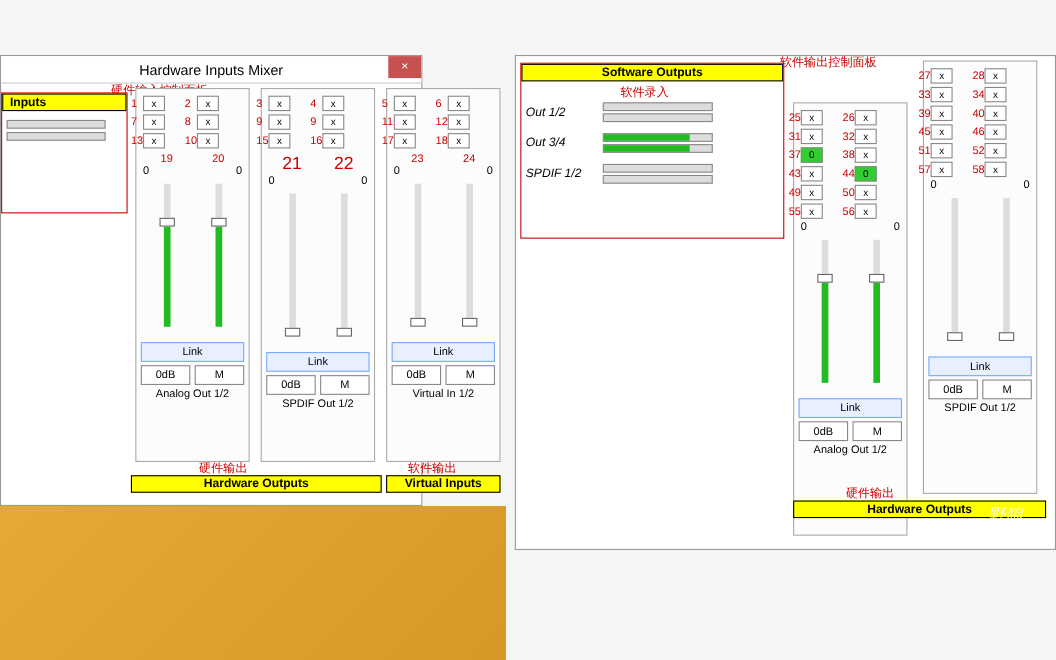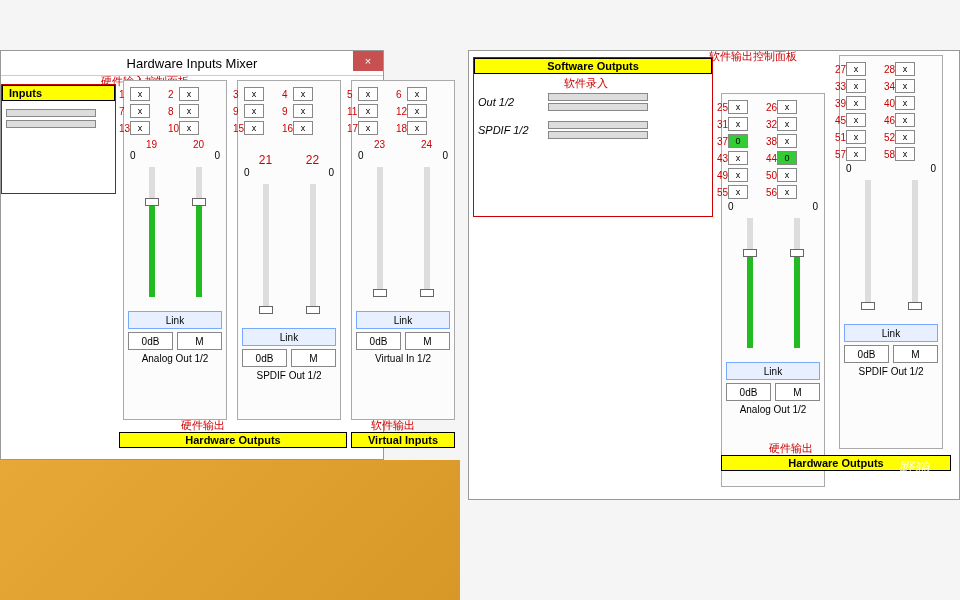--- a/index.html
+++ b/index.html
@@ -98,21 +98,21 @@
     <div class="out-label">Analog Out 1/2</div></div>
         <div class="channel-strip" style="left: 236px; top: 4px; width: 104px; height: 340px;">
     <div class="grid">
             <div class="cell "><span class="num">3</span>x</div>
             <div class="cell "><span class="num">4</span>x</div>
             <div class="cell "><span class="num">9</span>x</div>
             <div class="cell "><span class="num">9</span>x</div>
             <div class="cell "><span class="num">15</span>x</div>
             <div class="cell "><span class="num">16</span>x</div>
           </div>
-    <div style="display:flex;justify-content:space-around;font-size:12px;color:#c00;margin-top:16px">
+    <div style="display:flex;justify-content:space-around;font-size:16px;color:#c00;margin-top:4px">
             <span>21</span>
             <span>22</span>
           </div>
     <div class="val-row">
             <span>0</span>
             <span>0</span>
           </div>
     <div class="slider-area">
       <div class="fader">
               <div class="fader-fill" style="height:0%"></div>
@@ -179,20 +179,31 @@
       <div class="anno" style="left:90px;top:18px">软件录入</div>
       <div id="sw-rows" style="margin-top:18px">
           <div class="sw-out-row">
             <div class="sw-out-label">Out 1/2</div>
     <div class="meters">
       <div class="meter">
                 <div class="meter-fill" style="width:0%"></div>
               </div>
       <div class="meter">
                 <div class="meter-fill" style="width:0%"></div>
+              </div>
+    </div>
+          </div>
+          <div class="sw-out-row">
+            <div class="sw-out-label">Out 3/4</div>
+    <div class="meters">
+      <div class="meter">
+                <div class="meter-fill" style="width:80%"></div>
+              </div>
+      <div class="meter">
+                <div class="meter-fill" style="width:80%"></div>
               </div>
     </div>
           </div>
           <div class="sw-out-row">
             <div class="sw-out-label">SPDIF 1/2</div>
     <div class="meters">
       <div class="meter">
                 <div class="meter-fill" style="width:0%"></div>
               </div>
       <div class="meter">

